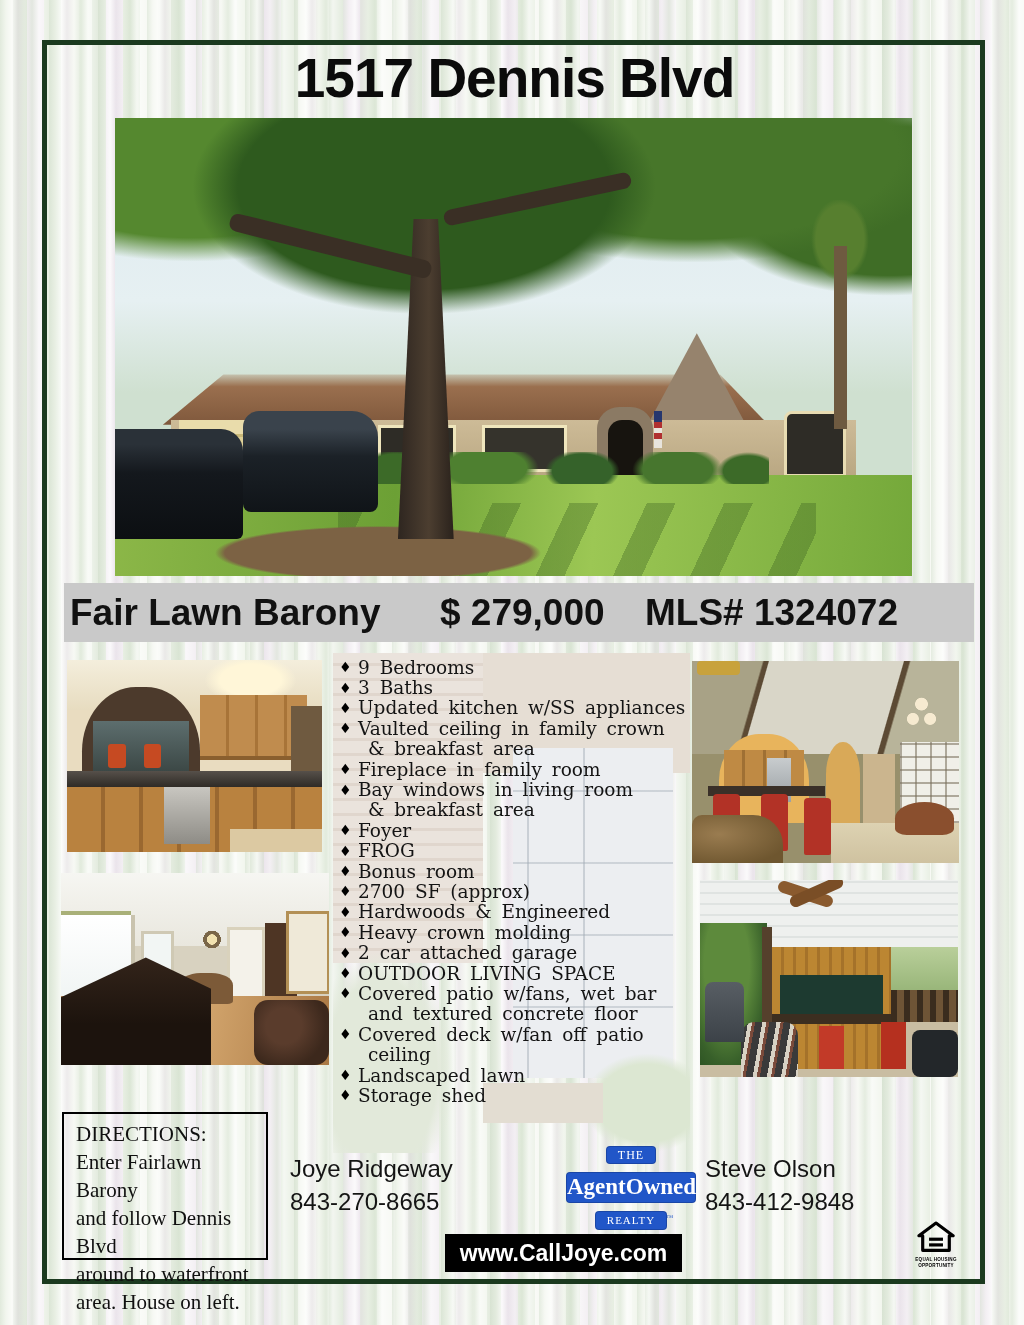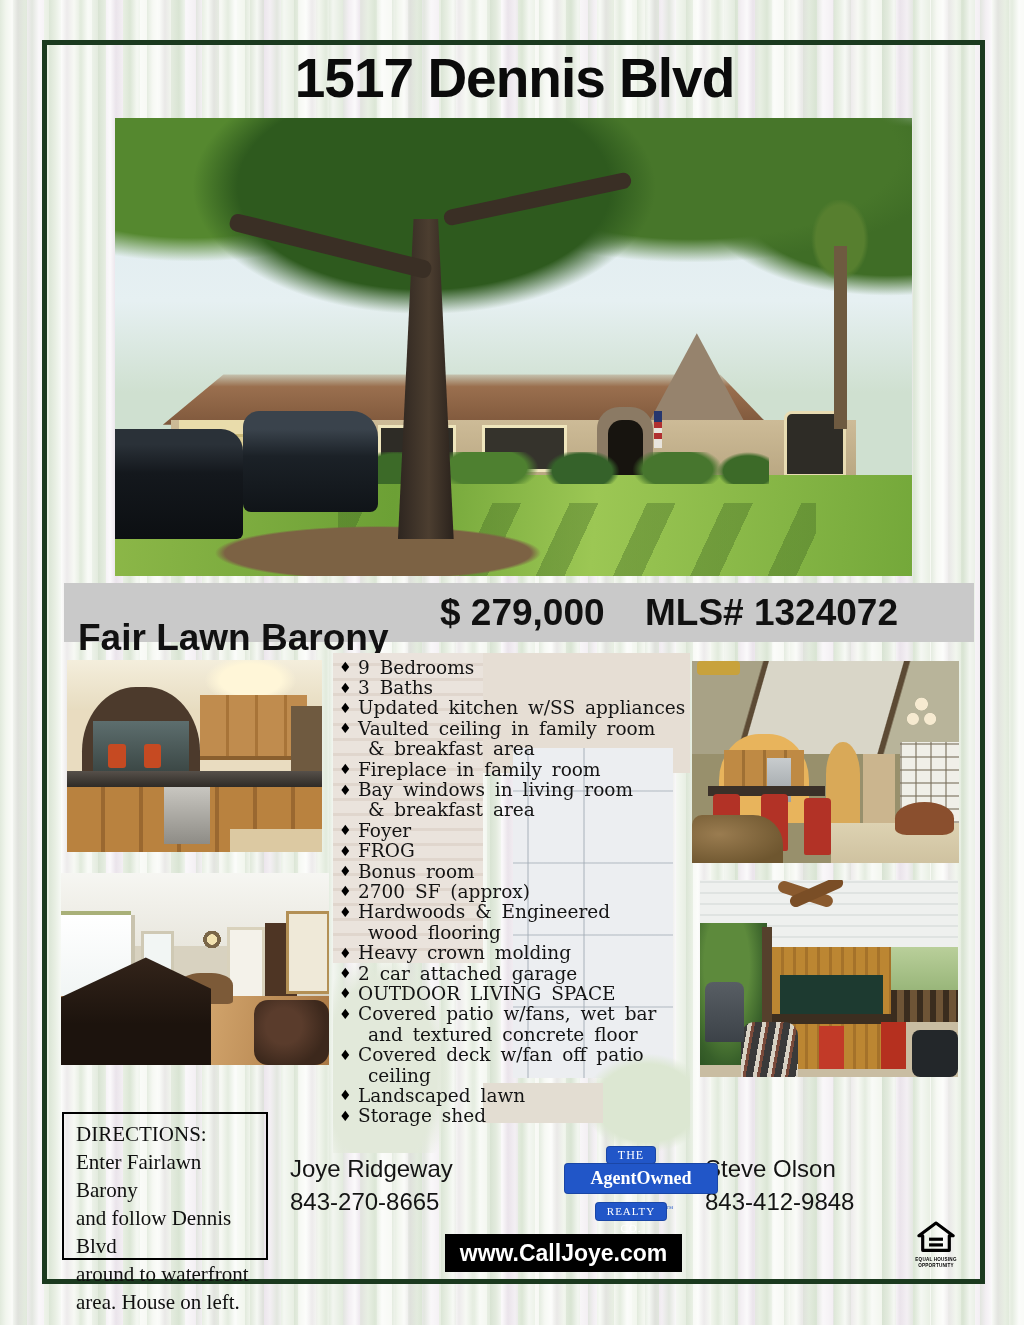--- a/index.html
+++ b/index.html
@@ -116,21 +116,21 @@
   #photo-patio .rail{left:74%;top:56%;width:26%;height:16%;background:repeating-linear-gradient(90deg,#3a2c1e 0 6px,rgba(0,0,0,0) 6px 13px),#6e5436;}
   #photo-patio .stool1{left:46%;top:74%;width:10%;height:22%;background:#c23a28;}
   #photo-patio .stool2{left:70%;top:72%;width:10%;height:24%;background:#b5301f;}
   #photo-patio .chair{left:16%;top:72%;width:22%;height:28%;background:repeating-linear-gradient(100deg,#3a3a3a 0 7px,#d8d2c4 7px 11px,#7a4a3a 11px 14px);border-radius:14px 14px 0 0;}
   #photo-patio .grill{left:2%;top:52%;width:15%;height:30%;background:linear-gradient(180deg,#585e64,#3c4248);border-radius:8px 8px 2px 2px;}
   #photo-patio .darkchair{left:82%;top:76%;width:18%;height:24%;background:#23272a;border-radius:8px;}
 
   
   .info-bar{position:absolute;left:64px;top:583px;width:910px;height:59px;background:#c9c9c9;}
   .info-bar span{position:absolute;top:0;line-height:59px;font-size:37px;font-weight:700;color:#111;white-space:nowrap;}
-  .ib-n{left:14px;margin-top:25px;} .ib-p{left:376px;} .ib-m{left:581px;text-align:center;}
+  .ib-n{left:6px;} .ib-p{left:376px;} .ib-m{left:581px;text-align:center;}
 
   
   .features-wrap{position:absolute;left:333px;top:653px;width:357px;height:500px;}
   .wm{position:absolute;pointer-events:none;}
   .wm-brick{left:0;top:0;width:150px;height:310px;background:repeating-linear-gradient(0deg,#eae3dc 0 12px,#e0d6cd 12px 15px);}
   .wm-darkbrick{left:150px;top:0;width:207px;height:120px;background:#e6ded4;}
   .wm-door{left:180px;top:95px;width:160px;height:330px;background:#eceef1;
     background-image:linear-gradient(90deg,rgba(0,0,0,0) 0 14px,rgba(160,170,180,.45) 14px 16px,rgba(0,0,0,0) 16px 70px,rgba(160,170,180,.45) 70px 72px,rgba(0,0,0,0) 72px),repeating-linear-gradient(0deg,rgba(0,0,0,0) 0 70px,rgba(160,170,180,.4) 70px 72px);}
   .wm-plant-r{left:250px;top:400px;width:107px;height:100px;background:radial-gradient(ellipse at 60% 50%,#dce7d2 0 55%,rgba(220,231,210,0) 70%);}
   .wm-plant-l{left:0;top:300px;width:120px;height:200px;background:radial-gradient(ellipse at 40% 60%,#e2e9da 0 55%,rgba(226,233,218,0) 72%);}
@@ -147,21 +147,21 @@
   .directions .body{white-space:pre-line;}
 
   
   .agent{position:absolute;font-size:24px;color:#141414;line-height:33px;font-weight:500;}
   .agent .phone{font-weight:500;}
   #agent-left{left:290px;top:1152px;}
   #agent-right{left:705px;top:1152px;}
   .brand{position:absolute;left:565px;top:1147px;width:132px;text-align:center;font-family:"Liberation Serif",serif;}
   .brand .bx{background:#2156c8;color:#fff;border-radius:3px;margin:0 auto;box-shadow:0 0 0 1px #1a46a6;}
   .brand .bx1{width:48px;height:16px;font-size:12px;line-height:16px;letter-spacing:1px;}
-  .brand .bx2{width:152px;height:29px;font-size:18px;line-height:28px;font-weight:700;margin-top:1px;}
+  .brand .bx2{width:128px;height:29px;font-size:23px;line-height:28px;font-weight:700;margin-top:10px;}
   .brand .bx3{width:70px;height:17px;font-size:11px;line-height:17px;letter-spacing:1px;margin-top:10px;position:relative;}
   .brand .tm{position:absolute;right:-8px;top:-2px;font-size:7px;color:#2156c8;}
   .website{position:absolute;left:445px;top:1234px;width:237px;height:38px;background:#000;color:#fff;
     font-size:23px;font-weight:700;text-align:center;line-height:38px;}
 
   
   .eho{position:absolute;left:914px;top:1221px;width:44px;text-align:center;color:#000;}
   .eho .txt{font-size:4.6px;line-height:1.25;letter-spacing:.2px;font-weight:700;}
 </style>
 </head>
@@ -285,21 +285,21 @@
         <div class="feat-line">
           <span class="bullet">♦</span>
           <span>3 Baths</span>
         </div>
         <div class="feat-line">
           <span class="bullet">♦</span>
           <span>Updated kitchen w/SS appliances</span>
         </div>
         <div class="feat-line">
           <span class="bullet">♦</span>
-          <span>Vaulted ceiling in family room</span>
+          <span>Vaulted ceiling in family crown</span>
         </div>
         <div class="feat-line cont">
           <span>&amp; breakfast area</span>
         </div>
         <div class="feat-line">
           <span class="bullet">♦</span>
           <span>Fireplace in family room</span>
         </div>
         <div class="feat-line">
           <span class="bullet">♦</span>
@@ -320,23 +320,20 @@
           <span class="bullet">♦</span>
           <span>Bonus room</span>
         </div>
         <div class="feat-line">
           <span class="bullet">♦</span>
           <span>2700 SF (approx)</span>
         </div>
         <div class="feat-line">
           <span class="bullet">♦</span>
           <span>Hardwoods &amp; Engineered</span>
-        </div>
-        <div class="feat-line cont">
-          <span>wood flooring</span>
         </div>
         <div class="feat-line">
           <span class="bullet">♦</span>
           <span>Heavy crown molding</span>
         </div>
         <div class="feat-line">
           <span class="bullet">♦</span>
           <span>2 car attached garage</span>
         </div>
         <div class="feat-line">

